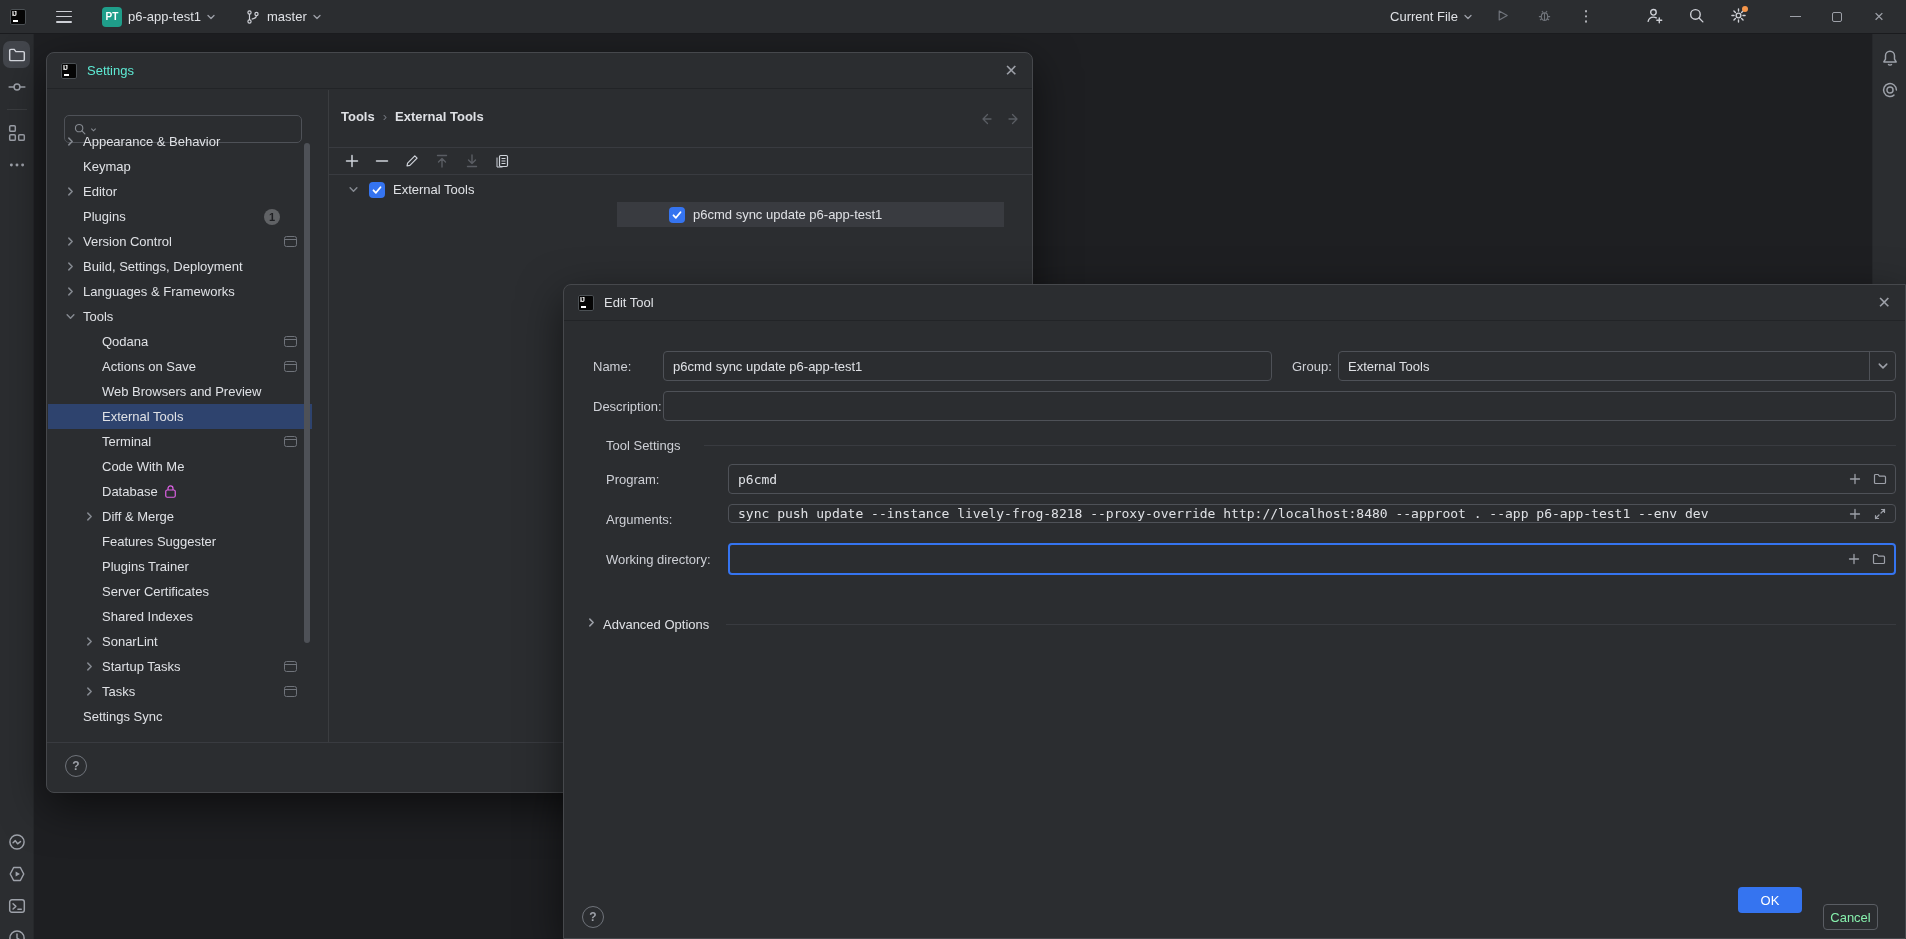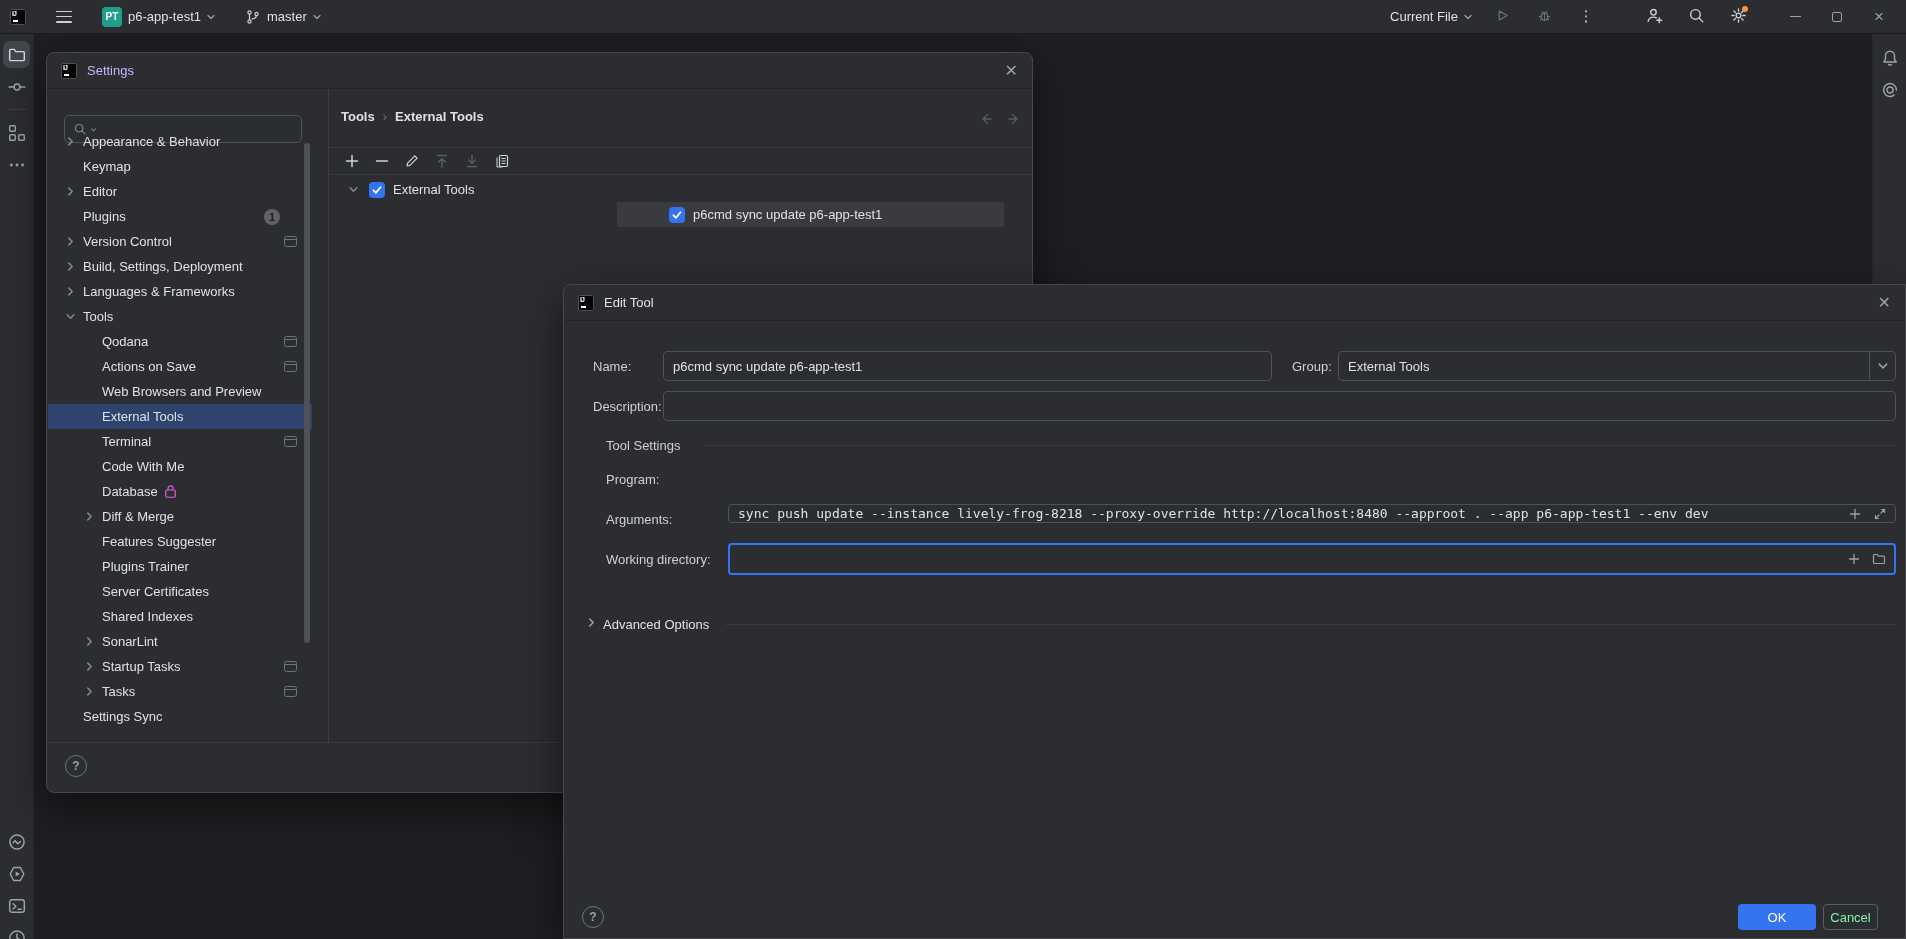--- a/index.html
+++ b/index.html
@@ -42,21 +42,21 @@
   .strip-div{width:20px;height:1px;background:#3b3d40;margin:4px 0 9px}
   .strip-spacer{margin-top:auto}
 
   
   .dialog{position:absolute;background:#2b2d30;border:1px solid #46484c;box-shadow:0 14px 44px rgba(0,0,0,.55)}
   .dlg-titlebar{height:36px;display:flex;align-items:center;gap:10px;padding:0 14px;border-bottom:1px solid #222427}
   .dlg-close{margin-left:auto;font-size:16px;color:#9da0a8;cursor:pointer;line-height:1}
 
   
   #settings-dialog{left:46px;top:52px;width:987px;height:741px;border-radius:8px;z-index:2}
-  #settings-dialog .dlg-title{color:#c4b5fd}
+  #settings-dialog .dlg-title{color:#5eead4}
   .search-box{position:absolute;left:17px;top:62px;width:238px;height:28px;border:1px solid #4e5157;border-radius:5px;
     display:flex;align-items:center;gap:3px;padding:0 8px;color:#868a91;cursor:text}
   .sb-tree{position:absolute;left:1px;top:76px;width:264px}
   .sb-row{height:25px;display:flex;align-items:center;padding-left:18px;cursor:pointer;white-space:nowrap}
   .sb-row.lvl1{padding-left:37px}
   .sb-row.selected{background:#2e436e}
   .sb-chev{width:17px;display:inline-flex;color:#868a91;flex:0 0 auto}
   .sb-label{color:#dfe1e5}
   .sb-lock{display:inline-flex;margin-left:7px}
   .sb-badge{margin-left:auto;margin-right:32px;width:16px;height:16px;border-radius:50%;background:#606265;color:#1e1f22;
@@ -564,20 +564,33 @@
 
     <span class="lbl" style="left:29px;top:114px">Description:</span>
     <div class="fld-wrap" style="left:99px;top:106px;width:1233px;height:30px">
       <input class="fld" value="" style="">
     </div>
 
     <span class="lbl" style="left:42px;top:153px">Tool Settings</span>
     <div class="section-line" style="left:140px;top:160px;width:1192px"></div>
 
     <span class="lbl" style="left:42px;top:187px">Program:</span>
+    <div class="fld-wrap" style="left:164px;top:179px;width:1168px;height:30px">
+      <input class="fld mono" value="p6cmd" style="">
+      <span class="fld-ico">
+          <svg width="14" height="14" viewBox="0 0 14 14">
+            <path d="M7 2.5v9M2.5 7h9" stroke="currentColor" stroke-width="1.3" stroke-linecap="round"></path>
+          </svg>
+        </span>
+      <span class="fld-ico">
+          <svg width="14" height="14" viewBox="0 0 14 14">
+            <path d="M1.5 3.5a1 1 0 011-1h2.6l1.3 1.7h5.1a1 1 0 011 1v5.3a1 1 0 01-1 1h-9a1 1 0 01-1-1V3.5z" fill="none" stroke="currentColor" stroke-width="1.2"></path>
+          </svg>
+        </span>
+    </div>
 
     <span class="lbl" style="left:42px;top:227px">Arguments:</span>
     <div class="fld-wrap" style="left:164px;top:219px;width:1168px;height:19px">
       <input class="fld mono" value="sync push update --instance lively-frog-8218 --proxy-override http://localhost:8480 --approot . --app p6-app-test1 --env dev" style="">
       <span class="fld-ico">
           <svg width="14" height="14" viewBox="0 0 14 14">
             <path d="M7 2.5v9M2.5 7h9" stroke="currentColor" stroke-width="1.3" stroke-linecap="round"></path>
           </svg>
         </span>
       <span class="fld-ico">
@@ -606,16 +619,16 @@
         <svg width="9" height="9" viewBox="0 0 8 8">
           <path d="M2.5 1l3 3-3 3" fill="none" stroke="currentColor" stroke-width="1.3" stroke-linecap="round" stroke-linejoin="round"></path>
         </svg>
       </span>
     <span class="lbl" style="left:39px;top:332px;color:#dfe1e5">Advanced Options</span>
     <div class="section-line" style="left:162px;top:339px;width:1170px"></div>
 
     <span class="help-circle" style="left:18px;top:621px">
         <span>?</span>
       </span>
-    <button class="btn primary" style="left:1174px;top:619px;width:78px">OK</button>
+    <button class="btn primary" style="left:1174px;top:602px;width:64px">OK</button>
     <button class="btn secondary" style="left:1259px;top:619px;width:55px">Cancel</button>
   </div>
 </div>
 
 </body></html>

